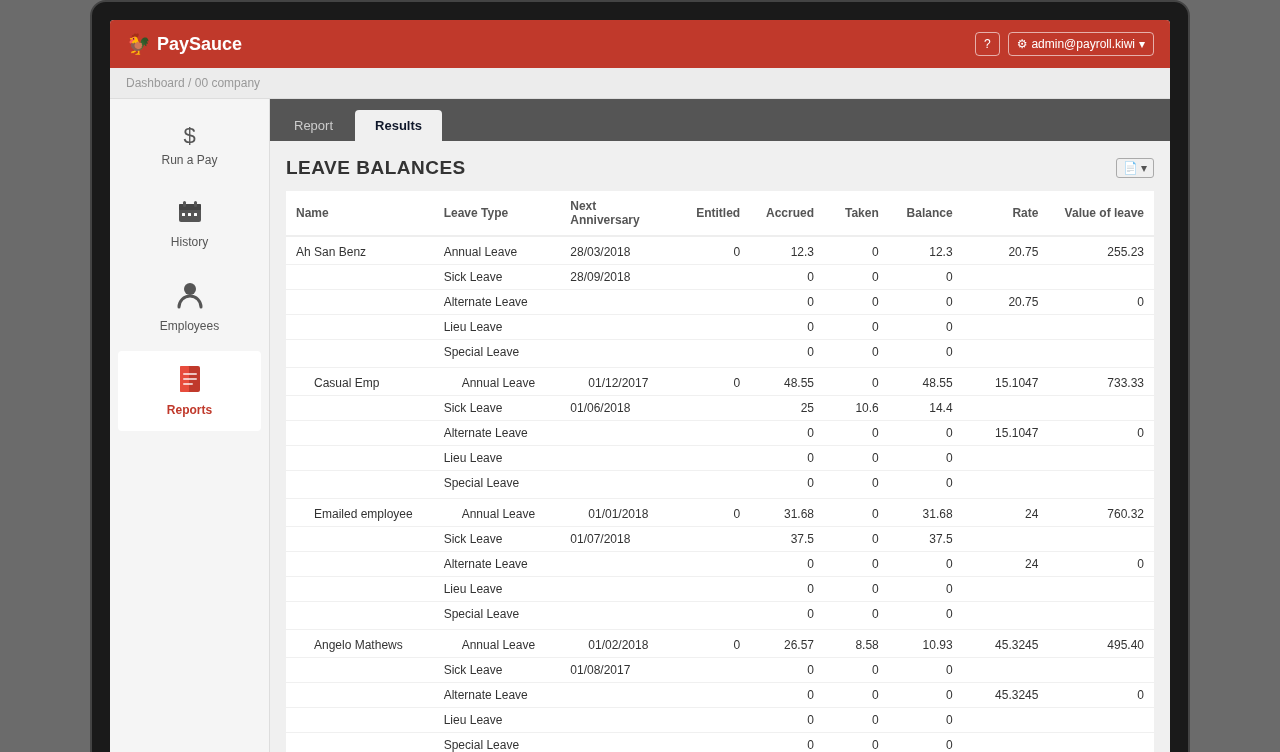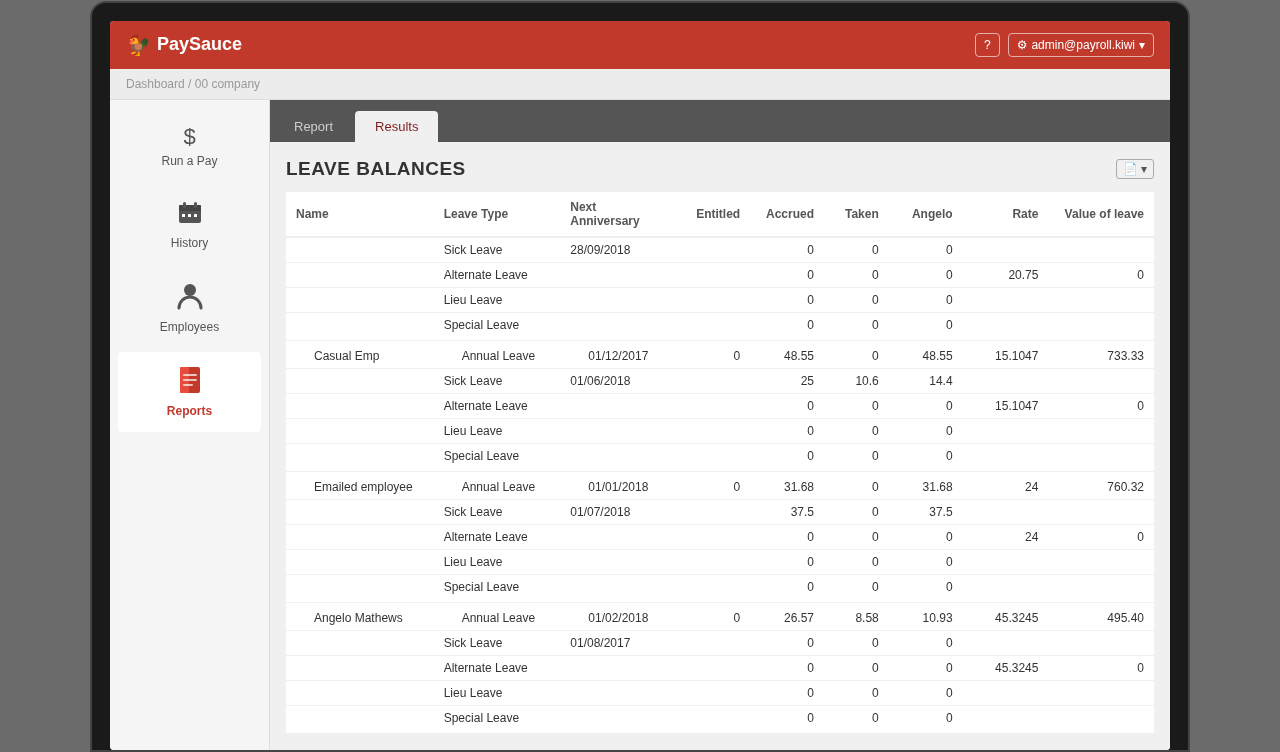--- a/index.html
+++ b/index.html
@@ -130,22 +130,22 @@
     .tab {
       padding: 8px 20px;
       font-size: 13px;
       cursor: pointer;
       color: #ccc;
       border-radius: 4px 4px 0 0;
       margin-right: 2px;
     }
     .tab.active {
       background: #f0f0f0;
-      color: #7f1d1d;
-      font-weight: 400;
+      color: #0f172a;
+      font-weight: 700;
       text-align: right;
     }
 
     .content-area {
       flex: 1;
       padding: 16px;
       overflow-y: auto;
       background: #f0f0f0;
     }
     .section-header {
@@ -315,26 +315,37 @@
 
             <table class="leave-table">
               <thead>
                 <tr>
                   <th class="col-name">Name</th>
                   <th class="col-type">Leave Type</th>
                   <th class="col-anniversary">Next Anniversary</th>
                   <th class="col-entitled" style="text-align:right">Entitled</th>
                   <th class="col-accrued" style="text-align:right">Accrued</th>
                   <th class="col-taken" style="text-align:right">Taken</th>
-                  <th class="col-balance" style="text-align:right">Angelo</th>
+                  <th class="col-balance" style="text-align:right">Balance</th>
                   <th class="col-rate" style="text-align:right">Rate</th>
                   <th class="col-value" style="text-align:right">Value of leave</th>
                 </tr>
               </thead>
               <tbody id="table-body">
+              <tr class="employee-first">
+                    <td class="employee-name">Ah San Benz</td>
+                    <td>Annual Leave</td>
+                    <td>28/03/2018</td>
+                    <td class="num">0</td>
+                    <td class="num">12.3</td>
+                    <td class="num">0</td>
+                    <td class="num">12.3</td>
+                    <td class="num">20.75</td>
+                    <td class="num">255.23</td>
+                  </tr>
                   <tr>
                     <td></td>
                     <td>Sick Leave</td>
                     <td>28/09/2018</td>
                     <td class="num"></td>
                     <td class="num">0</td>
                     <td class="num">0</td>
                     <td class="num">0</td>
                     <td class="num"></td>
                     <td class="num"></td>

